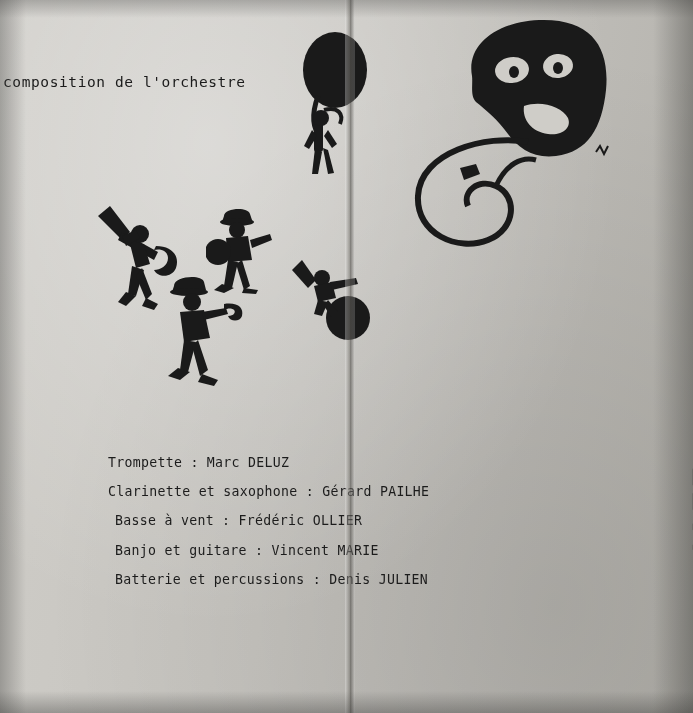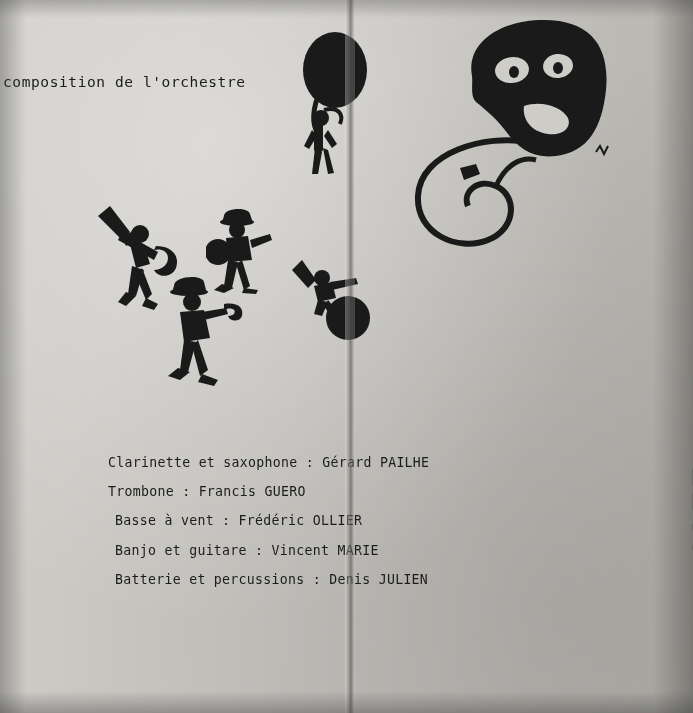--- a/index.html
+++ b/index.html
@@ -216,22 +216,22 @@
       <path class="ink-stroke" stroke-width="5" d="M96 172 C106 150 122 142 136 146"></path>
       <path class="ink" d="M60 154 L76 150 L80 160 L64 166 Z"></path>
 
       <path class="ink-stroke" stroke-width="2" d="M196 138 L200 132 L204 140 L208 132"></path>
     </svg>
   </div>
 
   <div class="heading">composition de l'orchestre</div>
 
   <div class="credits">
+    <div class="credit-line">Trompette : Marc DELUZ</div>
     <div class="credit-line">Clarinette et saxophone : Gérard PAILHE</div>
-    <div class="credit-line">Trombone : Francis GUERO</div>
     <div class="credit-line indent-1">Basse à vent : Frédéric OLLIER</div>
     <div class="credit-line indent-1">Banjo et guitare : Vincent MARIE</div>
     <div class="credit-line indent-1">Batterie et percussions : Denis JULIEN</div>
   </div>
 
   <div class="vertical-ghost">JAZZ</div>
 
   <div class="fold"></div>
   <div class="edge-shade-left"></div>
   <div class="edge-shade-top"></div>

